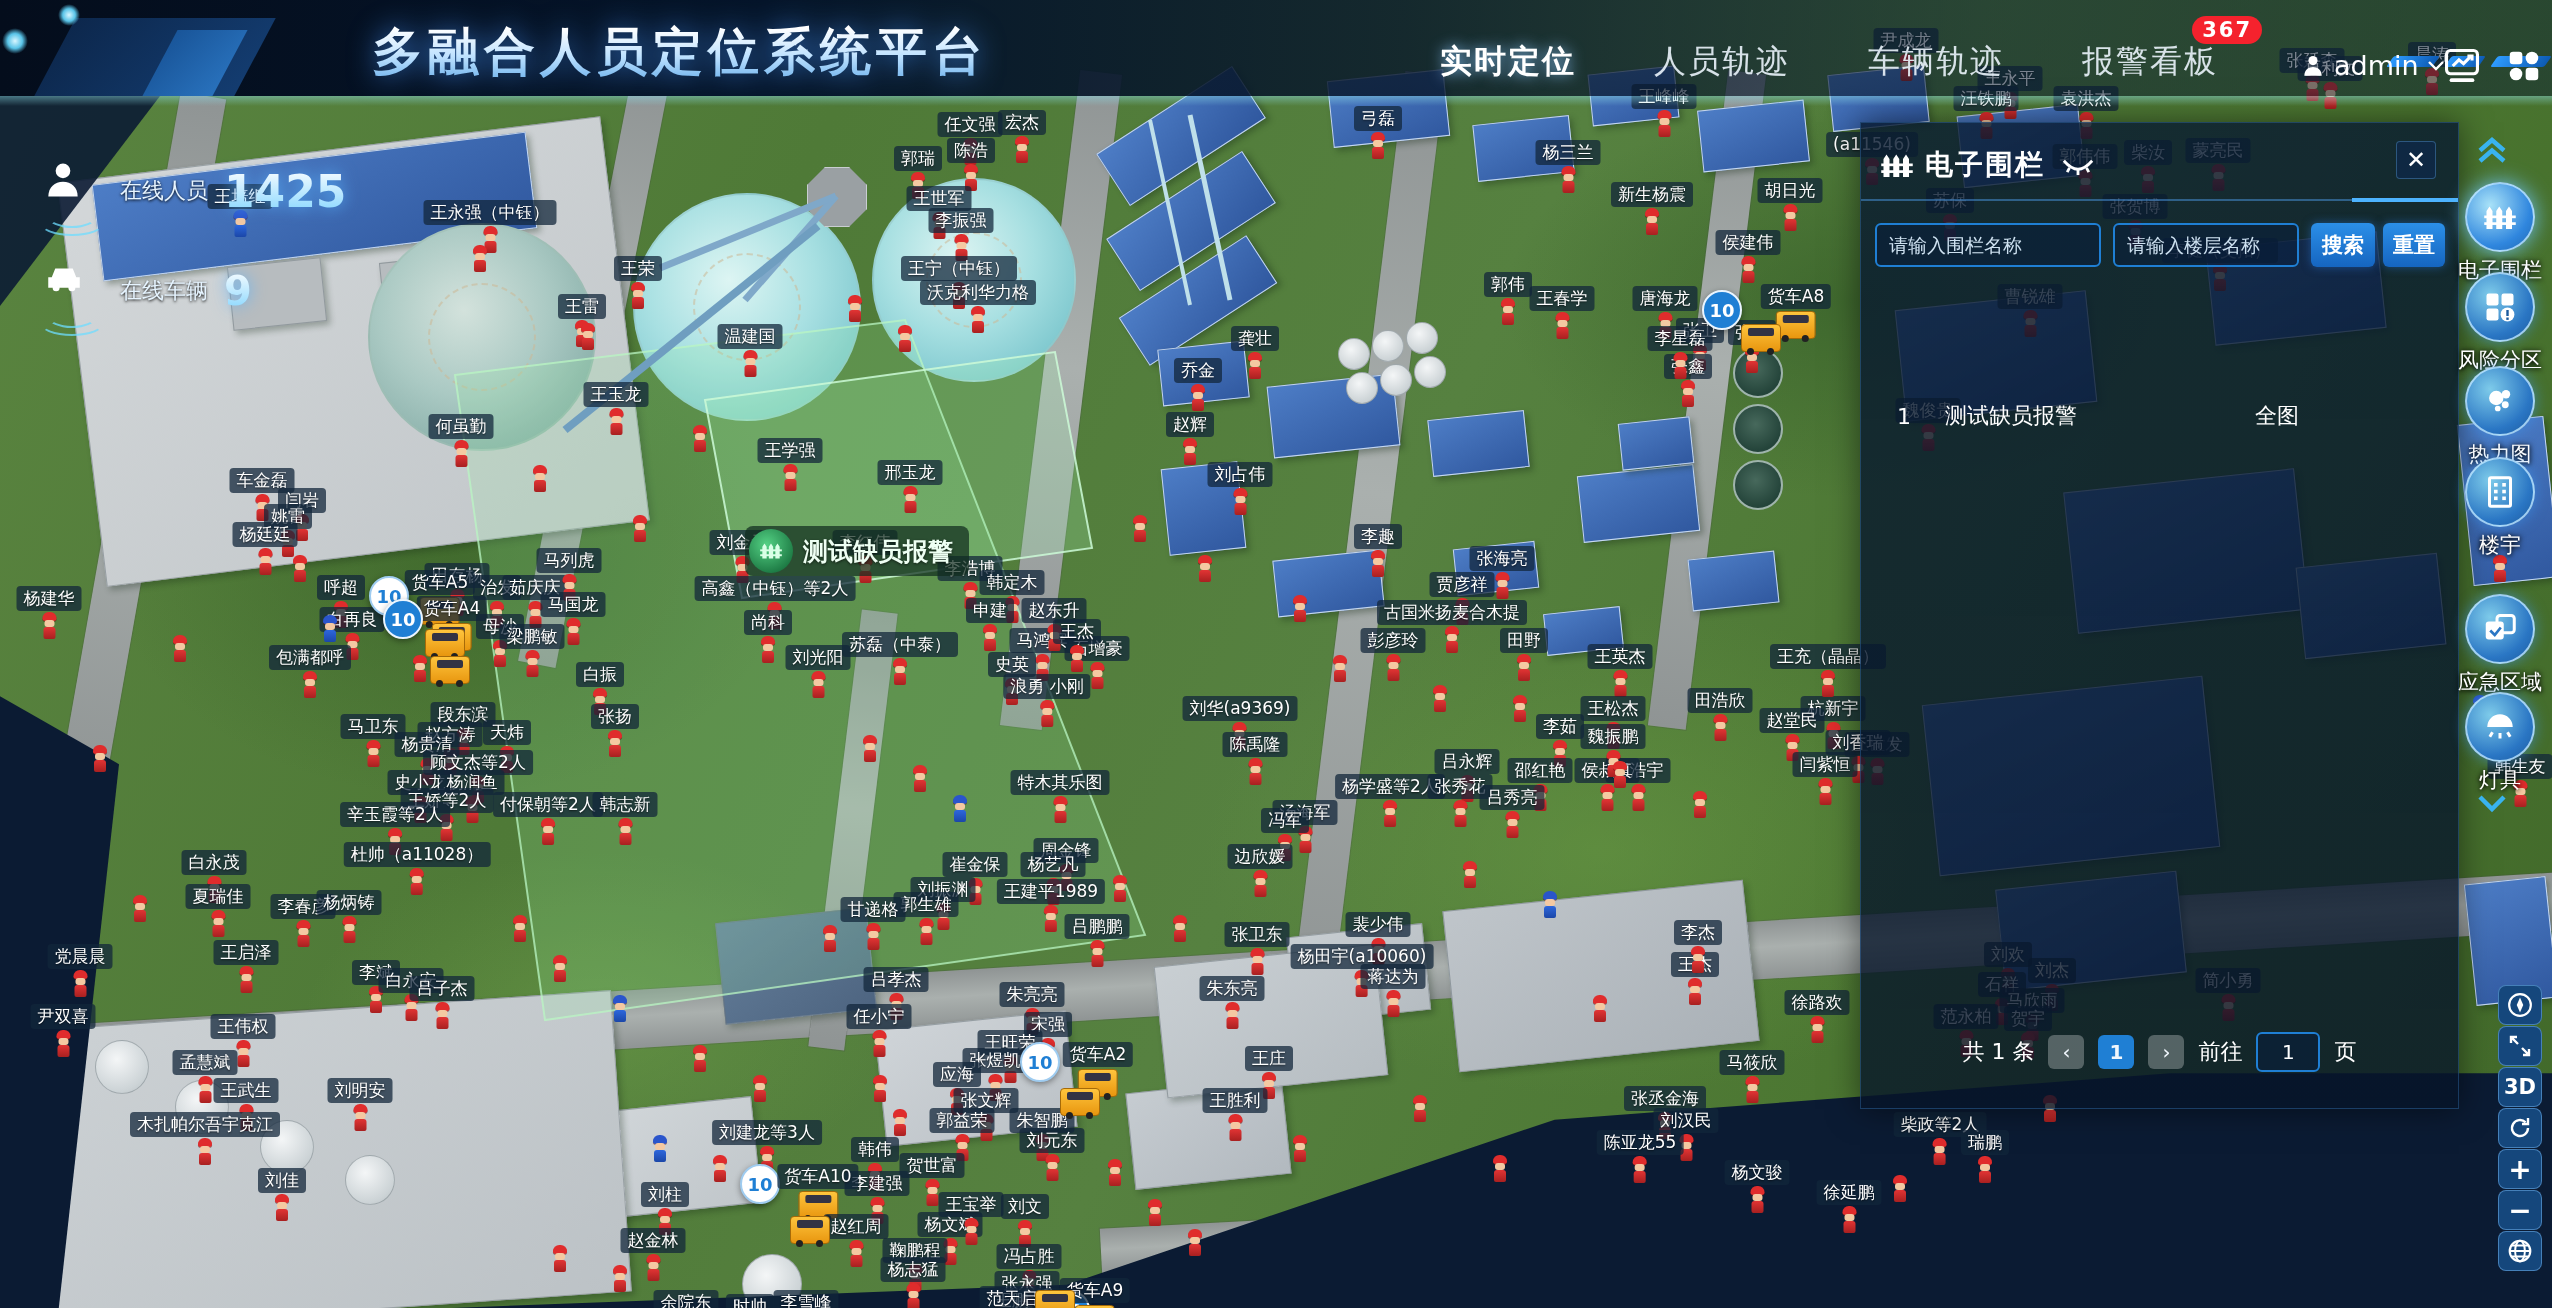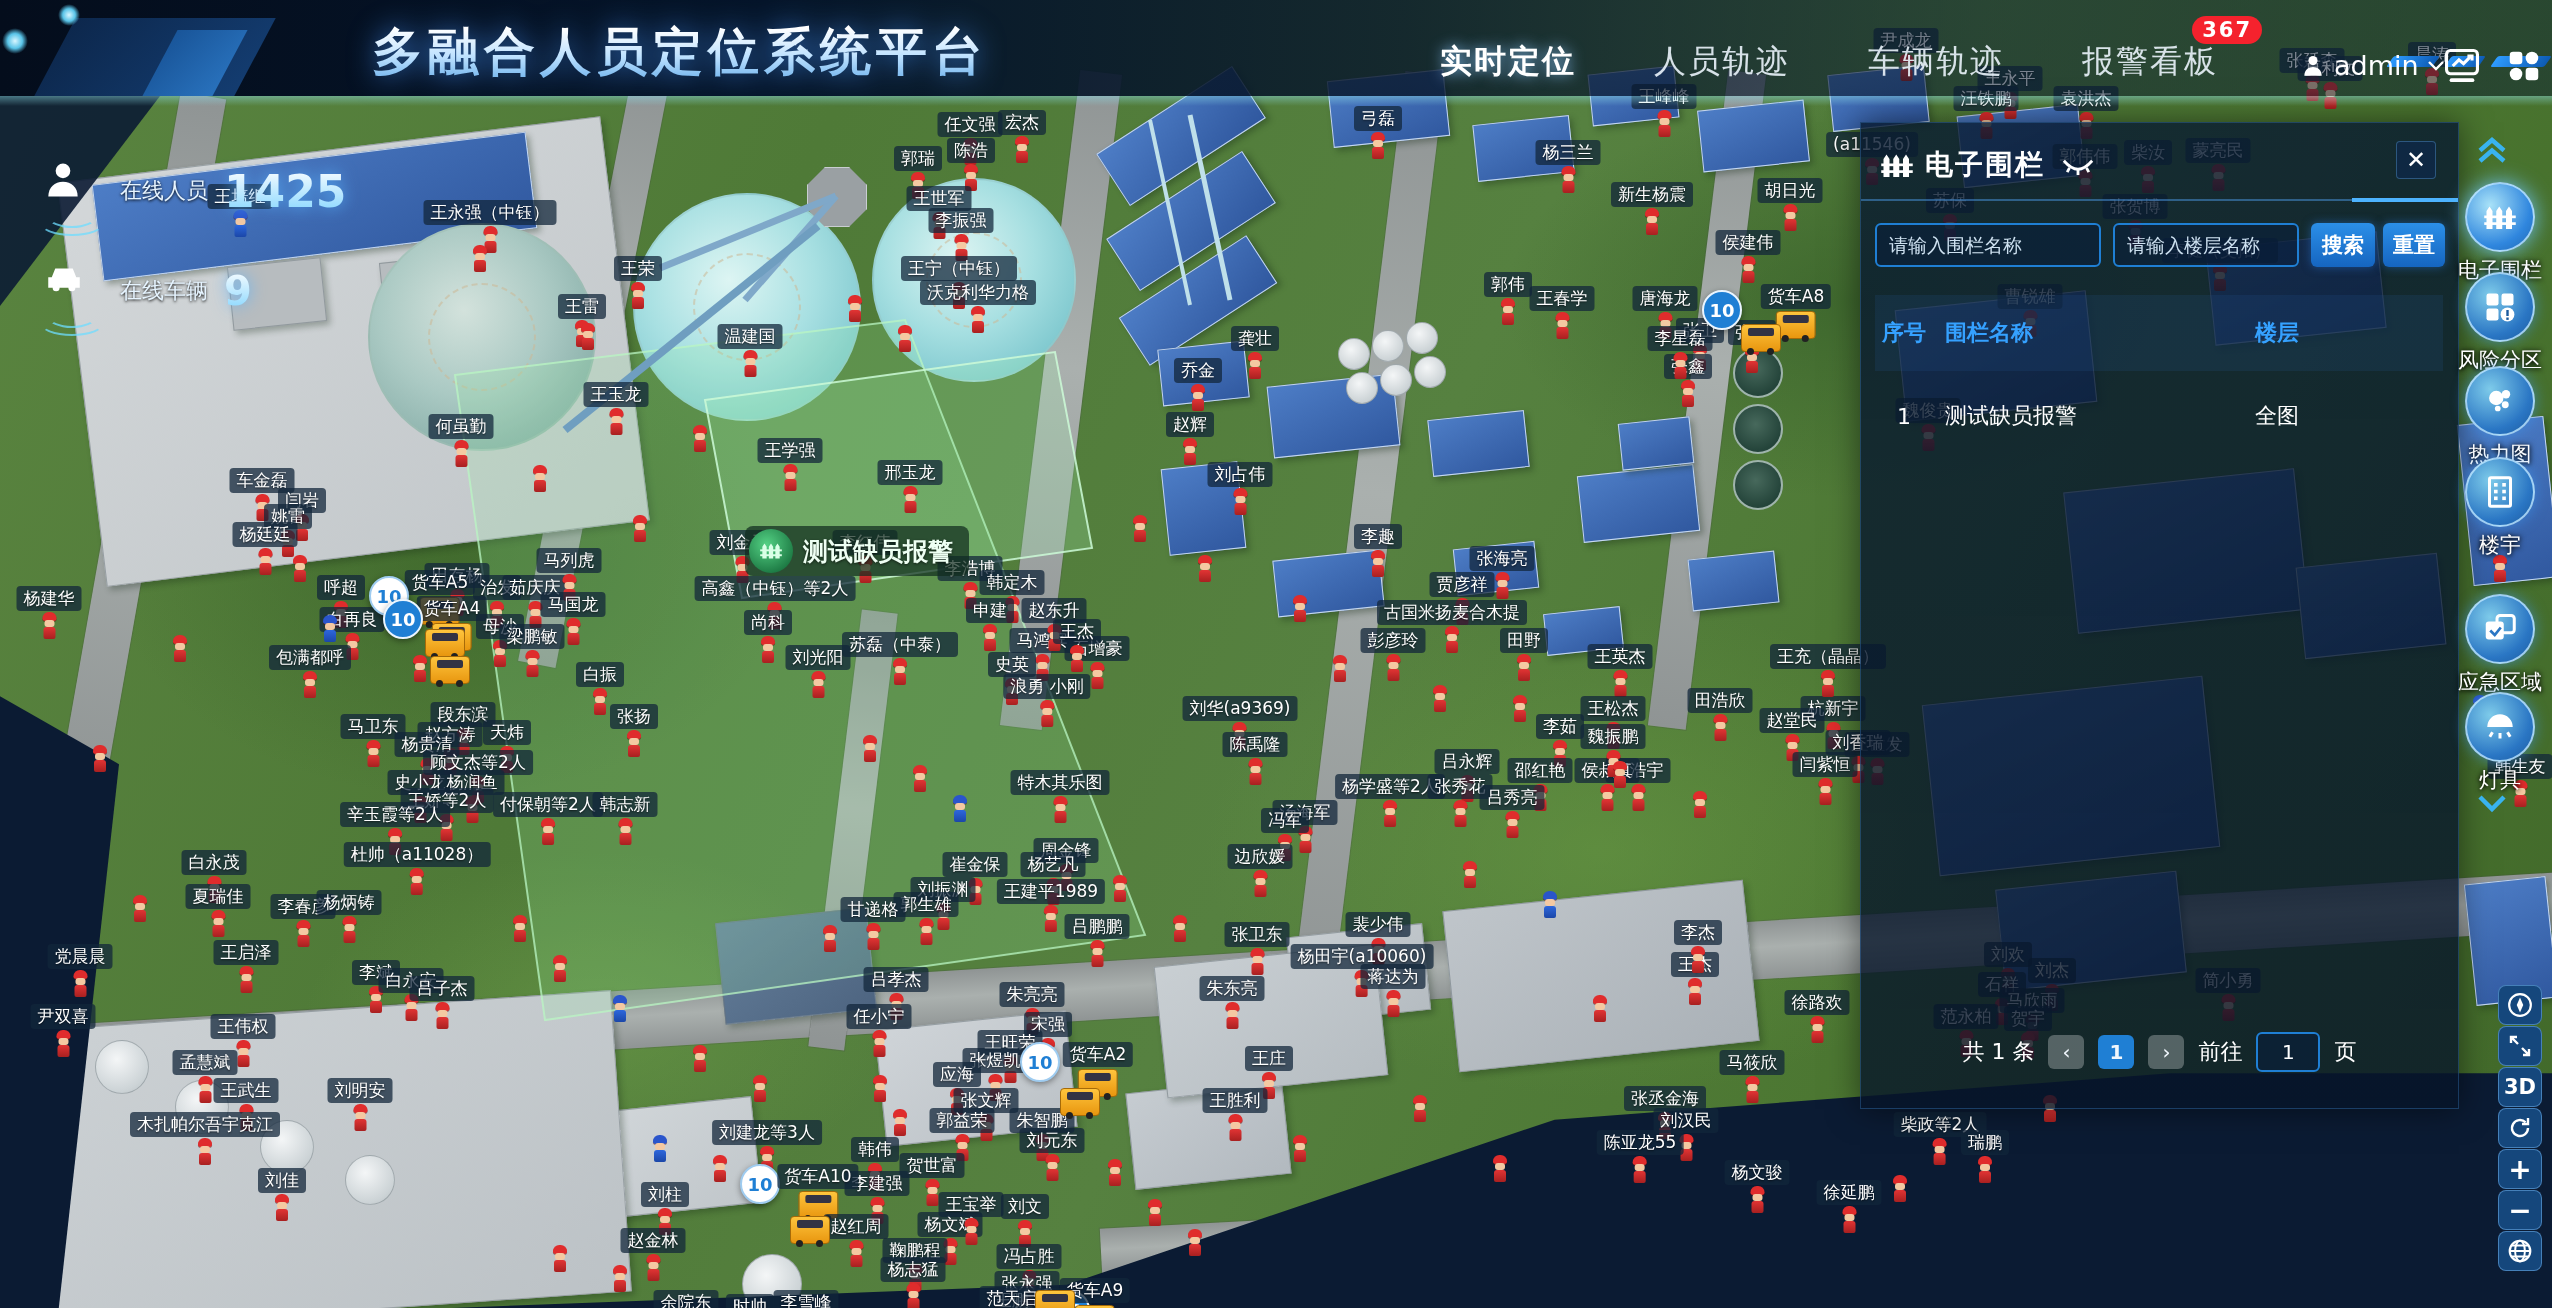--- a/index.html
+++ b/index.html
@@ -831,21 +831,21 @@
         <div class="fig">
           <b></b>
         </div>
       </div>
       <div class="marker" style="left: 600px; top: 662px;">
         <div class="mlabel">白振</div>
         <div class="fig">
           <b></b>
         </div>
       </div>
-      <div class="marker" style="left: 615px; top: 704px; margin-left: 19px;">
+      <div class="marker" style="left: 615px; top: 704px;">
         <div class="mlabel">张扬</div>
         <div class="fig">
           <b></b>
         </div>
       </div>
       <div class="marker" style="left: 768px; top: 610px;">
         <div class="mlabel">尚科</div>
         <div class="fig">
           <b></b>
         </div>
@@ -1821,25 +1821,20 @@
         </svg>
     </div>
     <div id="close-btn">✕</div>
     <div id="panel-divider"></div>
 
     <input class="pinput" style="left: 14px; width: 226px;" placeholder="请输入围栏名称">
     <input class="pinput" style="left: 252px; width: 186px;" placeholder="请输入楼层名称">
     <button class="pbtn" style="left:450px;width:64px">搜索</button>
     <button class="pbtn" style="left:522px;width:62px">重置</button>
 
-    <div id="thead">
-      <div class="c1"><span>序号</span></div>
-      <div class="c2">围栏名称</div>
-      <div class="c3">楼层</div>
-    </div>
     <div id="tbody">
         <div class="trow" style="top: 262px;">
           <div class="c1">1</div>
           <div class="c2">测试缺员报警</div>
           <div class="c3">全图</div>
         </div>
       </div>
 
     <div id="pager">
       <span>共 1 条</span>

